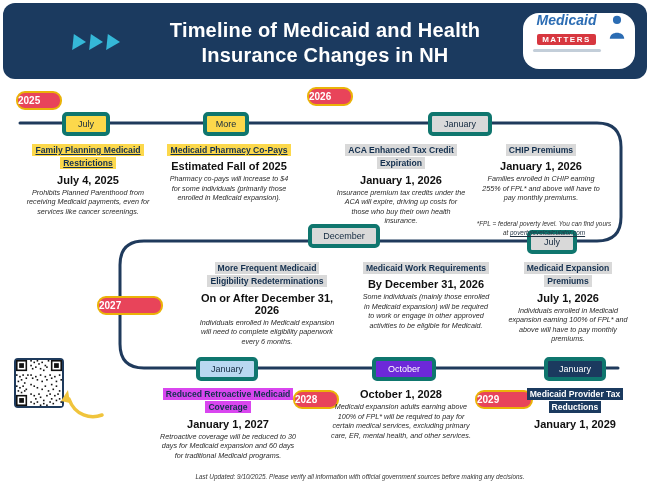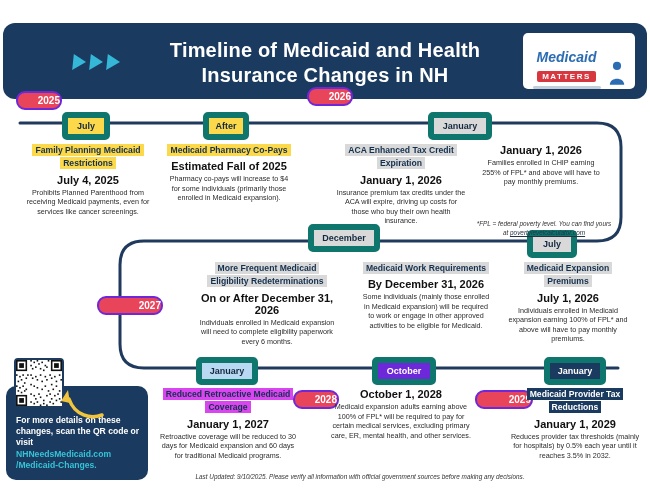--- a/index.html
+++ b/index.html
@@ -1,55 +1,55 @@
 <!DOCTYPE html>
 <html><head>
 <meta charset="utf-8">
 <style>
   body{margin:0;background:#ffffff;}
   .canvas{position:relative;width:650px;height:488px;background:#ffffff;overflow:hidden;
           font-family:"Liberation Sans", sans-serif;}
 
   
-  .header{position:absolute;left:3px;top:3px;width:644px;height:76px;background:#1b3a5f;border-radius:12px;margin-top:20px;}
+  .header{position:absolute;left:3px;top:3px;width:644px;height:76px;background:#1b3a5f;border-radius:12px;}
   .title{position:absolute;left:0;right:0;top:15px;text-align:center;color:#fff;
          font-weight:bold;font-size:20px;line-height:1.25;letter-spacing:.2px;}
   .arrows{position:absolute;left:70px;top:31px;display:flex;gap:4px;}
   .tri{width:0;height:0;border-top:8px solid transparent;border-bottom:8px solid transparent;
        border-left:13px solid #35b8d8;transform:skewX(-6deg);}
-  .logo{position:absolute;right:12px;top:10px;width:112px;height:56px;background:#fff;border-radius:5px;
-        display:flex;align-items:flex-end;justify-content:center;gap:7px;}
+  .logo{position:absolute;right:12px;top:10px;width:112px;height:56px;background:#fff;border-radius:16px;
+        display:flex;align-items:flex-start;justify-content:center;gap:7px;}
   .logo-text{text-align:center;}
   .logo-medicaid{color:#2b6cb3;font-weight:bold;font-style:italic;font-size:14px;line-height:1.05;}
   .logo-matters{display:inline-block;background:#d7373f;color:#fff;font-weight:bold;font-size:8px;
                 letter-spacing:1.5px;padding:1px 5px;border-radius:2px;margin-top:2px;}
   .logo-tagline{height:3px;width:68px;background:#c3ced9;border-radius:2px;margin:3px auto 0;}
 
   
   svg.timeline{position:absolute;left:0;top:0;pointer-events:none;}
-  .badge{position:absolute;background:#e8445a;color:#fff;border:2px solid #6d28d9;border-radius:9px;
-         font-weight:bold;font-size:10px;padding:2px 0;text-align:right;box-sizing:border-box;}
-  .month{position:absolute;border:6px solid #0f766e;border-radius:5px;font-weight:bold;font-size:9px;
+  .badge{position:absolute;background:#e8445a;color:#fff;border:2px solid #eab308;border-radius:9px;
+         font-weight:bold;font-size:10px;padding:2px 0;text-align:left;box-sizing:border-box;}
+  .month{position:absolute;border:4px solid #0f766e;border-radius:5px;font-weight:normal;font-size:9px;
          padding:3px 0;text-align:center;background:#d9d9d9;color:#13293f;box-sizing:border-box;}
   .mb-yellow{background:#fcd84b;}
   .mb-lightblue{background:#b9d8f1;}
   .mb-blue{background:#6d28d9;color:#fff;}
   .mb-navy{background:#1b3a5f;color:#fff;}
 
   
   .card{position:absolute;text-align:center;color:#222;}
   .card .title-line{font-size:8.6px;font-weight:bold;color:#14304f;line-height:1.55;margin-bottom:3px;}
   .hl{padding:1px 3px;-webkit-box-decoration-break:clone;box-decoration-break:clone;}
-  .hl-yellow{background:#fcd84b;}
+  .hl-yellow{background:#fcd84b;text-decoration:underline;}
   .hl-gray{background:#d9d9d9;}
   .hl-lightblue{background:#d946ef;}
   .hl-blue{background:#2d6fbe;color:#fff;}
   .hl-navy{background:#1b3a5f;color:#fff;}
   .card .date{font-size:11px;font-weight:bold;color:#101010;margin-bottom:2px;}
-  .card .body{font-size:7.2px;line-height:1.33;color:#2b2b2b;}
+  .card .body{font-size:7.2px;line-height:1.33;color:#2b2b2b;font-style:italic;}
 
   .footnote{position:absolute;left:474px;top:219px;width:140px;font-size:6.4px;font-style:italic;
             color:#333;text-align:center;line-height:1.45;}
   .footnote .link{color:#234;text-decoration:underline;cursor:pointer;}
 
   
   .infobox{position:absolute;left:6px;top:386px;width:142px;height:94px;background:#1b3a5f;border-radius:10px;color:#fff;}
   .infobox .txt{position:absolute;left:10px;right:7px;top:29px;font-size:8.6px;font-weight:600;line-height:1.3;}
   .infobox .site-link{color:#35c3d8;font-weight:bold;display:block;text-decoration:none;cursor:pointer;}
   .qr{position:absolute;left:14px;top:358px;width:50px;height:50px;background:#fff;border:2px solid #1e3a5c;
@@ -91,21 +91,21 @@
     <path d="M 20 123 H 597 Q 621 123 621 147 V 217 Q 621 241 597 241 H 144 Q 120 241 120 265 V 344 Q 120 368 144 368 H 618" fill="none" stroke="#1f3a5c" stroke-width="3" stroke-linecap="round"></path>
   </svg>
 
   <div class="badge" style="left:16px;top:91px;width:46px">2025</div>
   <div class="badge" style="left:307px;top:87px;width:46px">2026</div>
   <div class="badge" style="left:97px;top:296px;width:66px">2027</div>
   <div class="badge" style="left:293px;top:390px;width:46px">2028</div>
   <div class="badge" style="left:475px;top:390px;width:58px">2029</div>
 
   <div class="month mb-yellow" style="left:62px;top:112px;width:48px">July</div>
-  <div class="month mb-yellow" style="left:203px;top:112px;width:46px">After</div>
+  <div class="month mb-yellow" style="left:203px;top:112px;width:46px">More</div>
   <div class="month" style="left:428px;top:112px;width:64px">January</div>
   <div class="month" style="left:308px;top:224px;width:72px">December</div>
   <div class="month" style="left:527px;top:230px;width:50px">July</div>
   <div class="month mb-lightblue" style="left:196px;top:357px;width:62px">January</div>
   <div class="month mb-blue" style="left:372px;top:357px;width:64px">October</div>
   <div class="month mb-navy" style="left:544px;top:357px;width:62px">January</div>
 
   <div class="card" style="left:24px;top:144px;width:128px">
     <div class="title-line"><span class="hl hl-yellow">Family Planning Medicaid Restrictions</span></div>
     <div class="date">July 4, 2025</div>
@@ -118,20 +118,21 @@
     <div class="body">Pharmacy co-pays will increase to $4 for some individuals (primarily those enrolled in Medicaid expansion).</div>
   </div>
 
   <div class="card" style="left:336px;top:144px;width:130px">
     <div class="title-line"><span class="hl hl-gray">ACA Enhanced Tax Credit Expiration</span></div>
     <div class="date">January 1, 2026</div>
     <div class="body">Insurance premium tax credits under the ACA will expire, driving up costs for those who buy their own health insurance.</div>
   </div>
 
   <div class="card" style="left:478px;top:144px;width:126px">
+    <div class="title-line"><span class="hl hl-gray">CHIP Premiums</span></div>
     <div class="date">January 1, 2026</div>
     <div class="body">Families enrolled in CHIP earning 255% of FPL* and above will have to pay monthly premiums.</div>
   </div>
 
   <div class="footnote">
     <span>*FPL = federal poverty level. You can find yours at</span>
     <span class="link">povertylevelcalculator.com</span>
   </div>
 
   <div class="card" style="left:196px;top:262px;width:142px">
@@ -159,30 +160,22 @@
   </div>
 
   <div class="card" style="left:330px;top:388px;width:142px">
     <div class="date">October 1, 2028</div>
     <div class="body">Medicaid expansion adults earning above 100% of FPL* will be required to pay for certain medical services, excluding primary care, ER, mental health, and other services.</div>
   </div>
 
   <div class="card" style="left:508px;top:388px;width:134px">
     <div class="title-line"><span class="hl hl-navy">Medicaid Provider Tax Reductions</span></div>
     <div class="date">January 1, 2029</div>
-    <div class="body">Reduces provider tax thresholds (mainly for hospitals) by 0.5% each year until it reaches 3.5% in 2032.</div>
-  </div>
-
-  <div class="infobox">
-    <div class="txt">
-      <span>For more details on these changes, scan the QR code or visit</span>
-      <span class="site-link">NHNeedsMedicaid.com</span>
-      <span class="site-link">/Medicaid-Changes.</span>
-    </div>
-  </div>
+  </div>
+
 
   <div class="qr">
     <svg viewBox="0 0 29 29" width="46" height="46" style="display:block">
       <rect width="29" height="29" fill="#fff"></rect>
       <rect x="0" y="0" width="7" height="7" fill="#111"></rect>
         <rect x="1" y="1" width="5" height="5" fill="#fff"></rect>
         <rect x="2" y="2" width="3" height="3" fill="#111"></rect>
       <rect x="22" y="0" width="7" height="7" fill="#111"></rect>
         <rect x="23" y="1" width="5" height="5" fill="#fff"></rect>
         <rect x="24" y="2" width="3" height="3" fill="#111"></rect>

